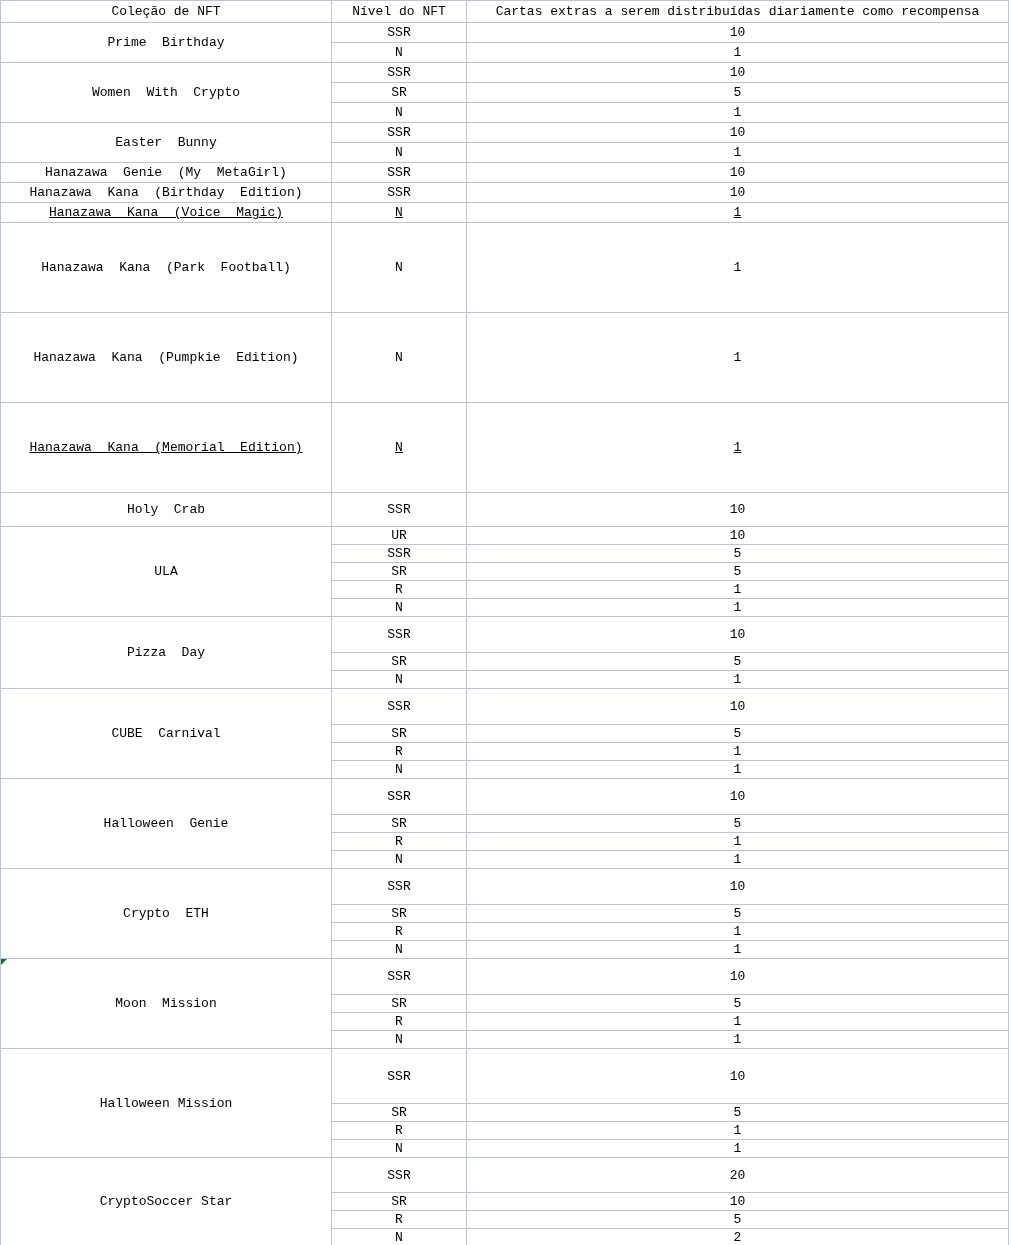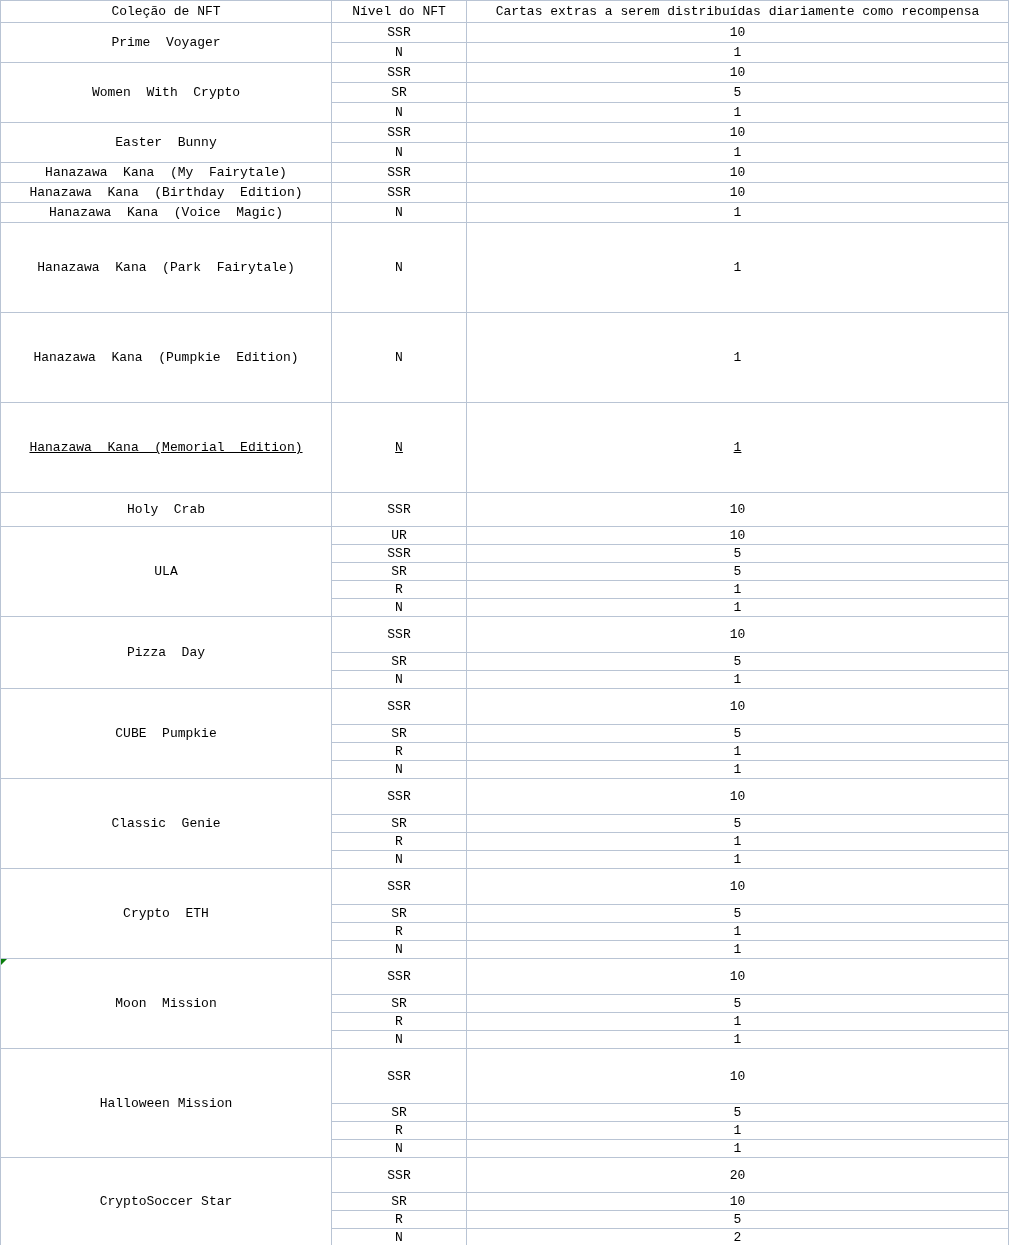--- a/index.html
+++ b/index.html
@@ -61,21 +61,21 @@
     </colgroup>
   <thead>
       <tr style="height: 22px;">
         <th><span>Coleção de NFT</span></th>
         <th><span>Nível do NFT</span></th>
         <th><span>Cartas extras a serem distribuídas diariamente como recompensa</span></th>
       </tr>
     </thead>
   <tbody>
       <tr style="height: 20px;">
-        <td class="col-collection" rowspan="2"><span>Prime  Voyager</span></td>
+        <td class="col-collection" rowspan="2"><span>Prime  Birthday</span></td>
         <td><span>SSR</span></td>
         <td><span>10</span></td>
       </tr>
       <tr style="height: 20px;">
         <td><span>N</span></td>
         <td><span>1</span></td>
       </tr>
       <tr style="height: 20px;">
         <td class="col-collection" rowspan="3"><span>Women  With  Crypto</span></td>
         <td><span>SSR</span></td>
@@ -92,36 +92,36 @@
       <tr style="height: 20px;">
         <td class="col-collection" rowspan="2"><span>Easter  Bunny</span></td>
         <td><span>SSR</span></td>
         <td><span>10</span></td>
       </tr>
       <tr style="height: 20px;">
         <td><span>N</span></td>
         <td><span>1</span></td>
       </tr>
       <tr style="height: 20px;">
-        <td class="col-collection" rowspan="1"><span>Hanazawa  Kana  (My  Fairytale)</span></td>
+        <td class="col-collection" rowspan="1"><span>Hanazawa  Genie  (My  MetaGirl)</span></td>
         <td><span>SSR</span></td>
         <td><span>10</span></td>
       </tr>
       <tr style="height: 20px;">
         <td class="col-collection" rowspan="1"><span>Hanazawa  Kana  (Birthday  Edition)</span></td>
         <td><span>SSR</span></td>
         <td><span>10</span></td>
       </tr>
-      <tr style="height: 20px;">
+      <tr style="height: 20px; text-decoration: underline;">
         <td class="col-collection" rowspan="1"><span>Hanazawa  Kana  (Voice  Magic)</span></td>
         <td><span>N</span></td>
         <td><span>1</span></td>
       </tr>
       <tr style="height: 90px;">
-        <td class="col-collection" rowspan="1"><span>Hanazawa  Kana  (Park  Fairytale)</span></td>
+        <td class="col-collection" rowspan="1"><span>Hanazawa  Kana  (Park  Football)</span></td>
         <td><span>N</span></td>
         <td><span>1</span></td>
       </tr>
       <tr style="height: 90px;">
         <td class="col-collection" rowspan="1"><span>Hanazawa  Kana  (Pumpkie  Edition)</span></td>
         <td><span>N</span></td>
         <td><span>1</span></td>
       </tr>
       <tr style="height: 90px; text-decoration: underline;">
         <td class="col-collection" rowspan="1"><span>Hanazawa  Kana  (Memorial  Edition)</span></td>
@@ -161,38 +161,38 @@
       </tr>
       <tr style="height: 18px;">
         <td><span>SR</span></td>
         <td><span>5</span></td>
       </tr>
       <tr style="height: 18px;">
         <td><span>N</span></td>
         <td><span>1</span></td>
       </tr>
       <tr style="height: 36px;">
-        <td class="col-collection" rowspan="4"><span>CUBE  Pumpkie</span></td>
-        <td><span>SSR</span></td>
-        <td><span>10</span></td>
-      </tr>
-      <tr style="height: 18px;">
-        <td><span>SR</span></td>
-        <td><span>5</span></td>
-      </tr>
-      <tr style="height: 18px;">
-        <td><span>R</span></td>
-        <td><span>1</span></td>
-      </tr>
-      <tr style="height: 18px;">
-        <td><span>N</span></td>
-        <td><span>1</span></td>
-      </tr>
-      <tr style="height: 36px;">
-        <td class="col-collection" rowspan="4"><span>Classic  Genie</span></td>
+        <td class="col-collection" rowspan="4"><span>CUBE  Carnival</span></td>
+        <td><span>SSR</span></td>
+        <td><span>10</span></td>
+      </tr>
+      <tr style="height: 18px;">
+        <td><span>SR</span></td>
+        <td><span>5</span></td>
+      </tr>
+      <tr style="height: 18px;">
+        <td><span>R</span></td>
+        <td><span>1</span></td>
+      </tr>
+      <tr style="height: 18px;">
+        <td><span>N</span></td>
+        <td><span>1</span></td>
+      </tr>
+      <tr style="height: 36px;">
+        <td class="col-collection" rowspan="4"><span>Halloween  Genie</span></td>
         <td><span>SSR</span></td>
         <td><span>10</span></td>
       </tr>
       <tr style="height: 18px;">
         <td><span>SR</span></td>
         <td><span>5</span></td>
       </tr>
       <tr style="height: 18px;">
         <td><span>R</span></td>
         <td><span>1</span></td>

